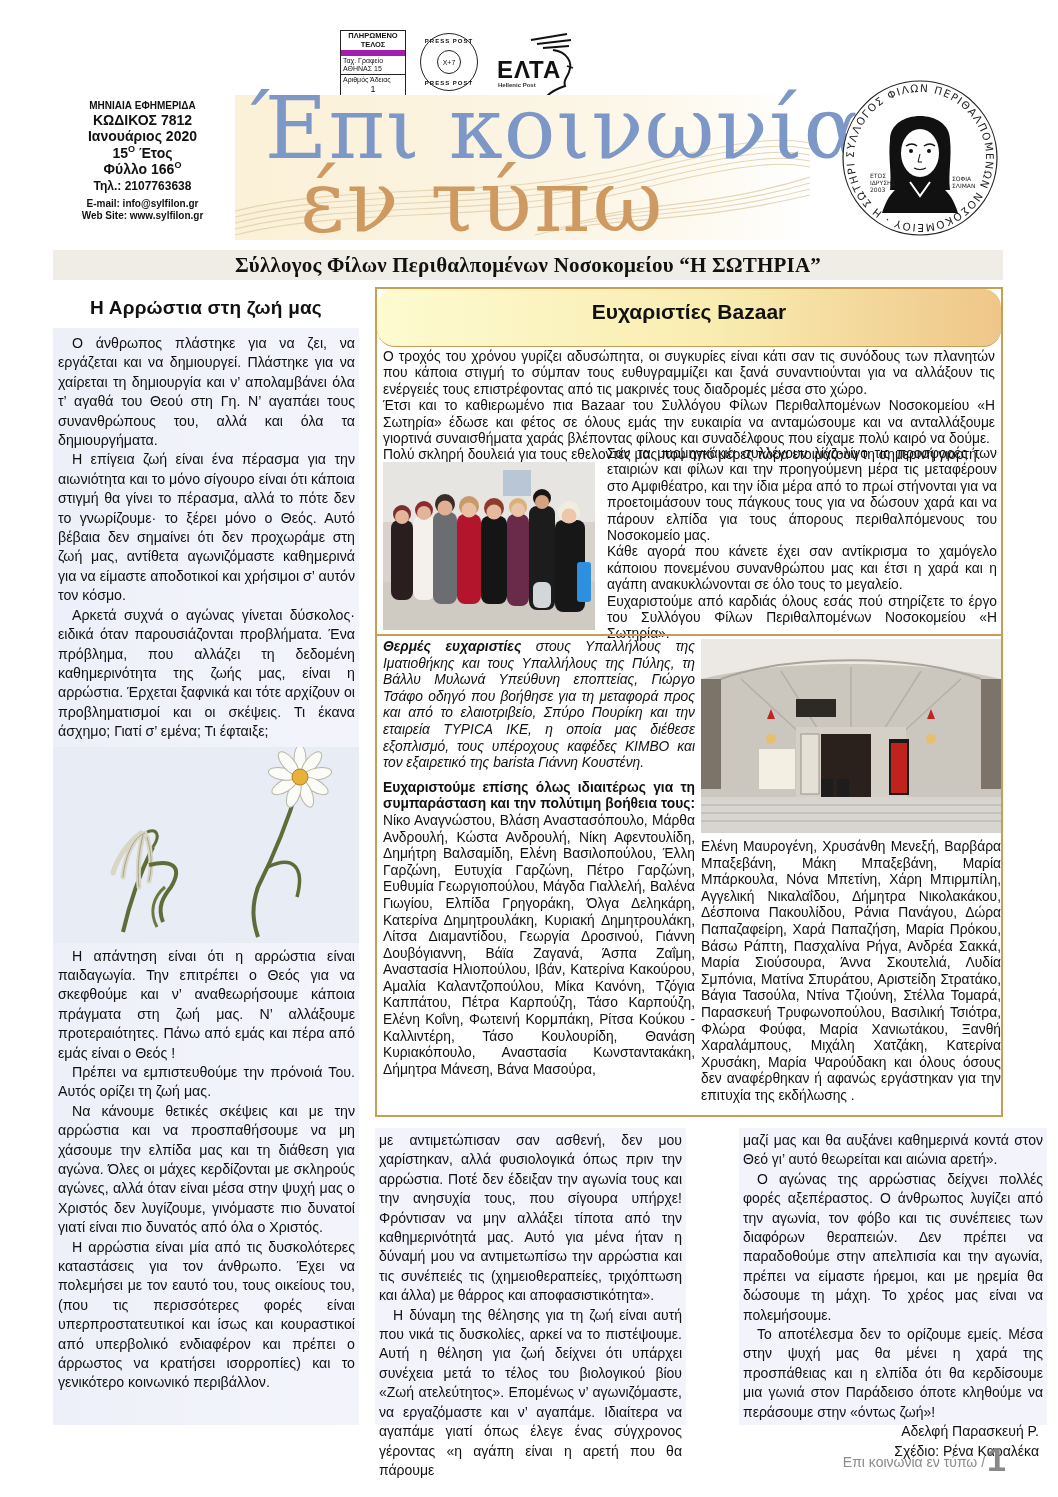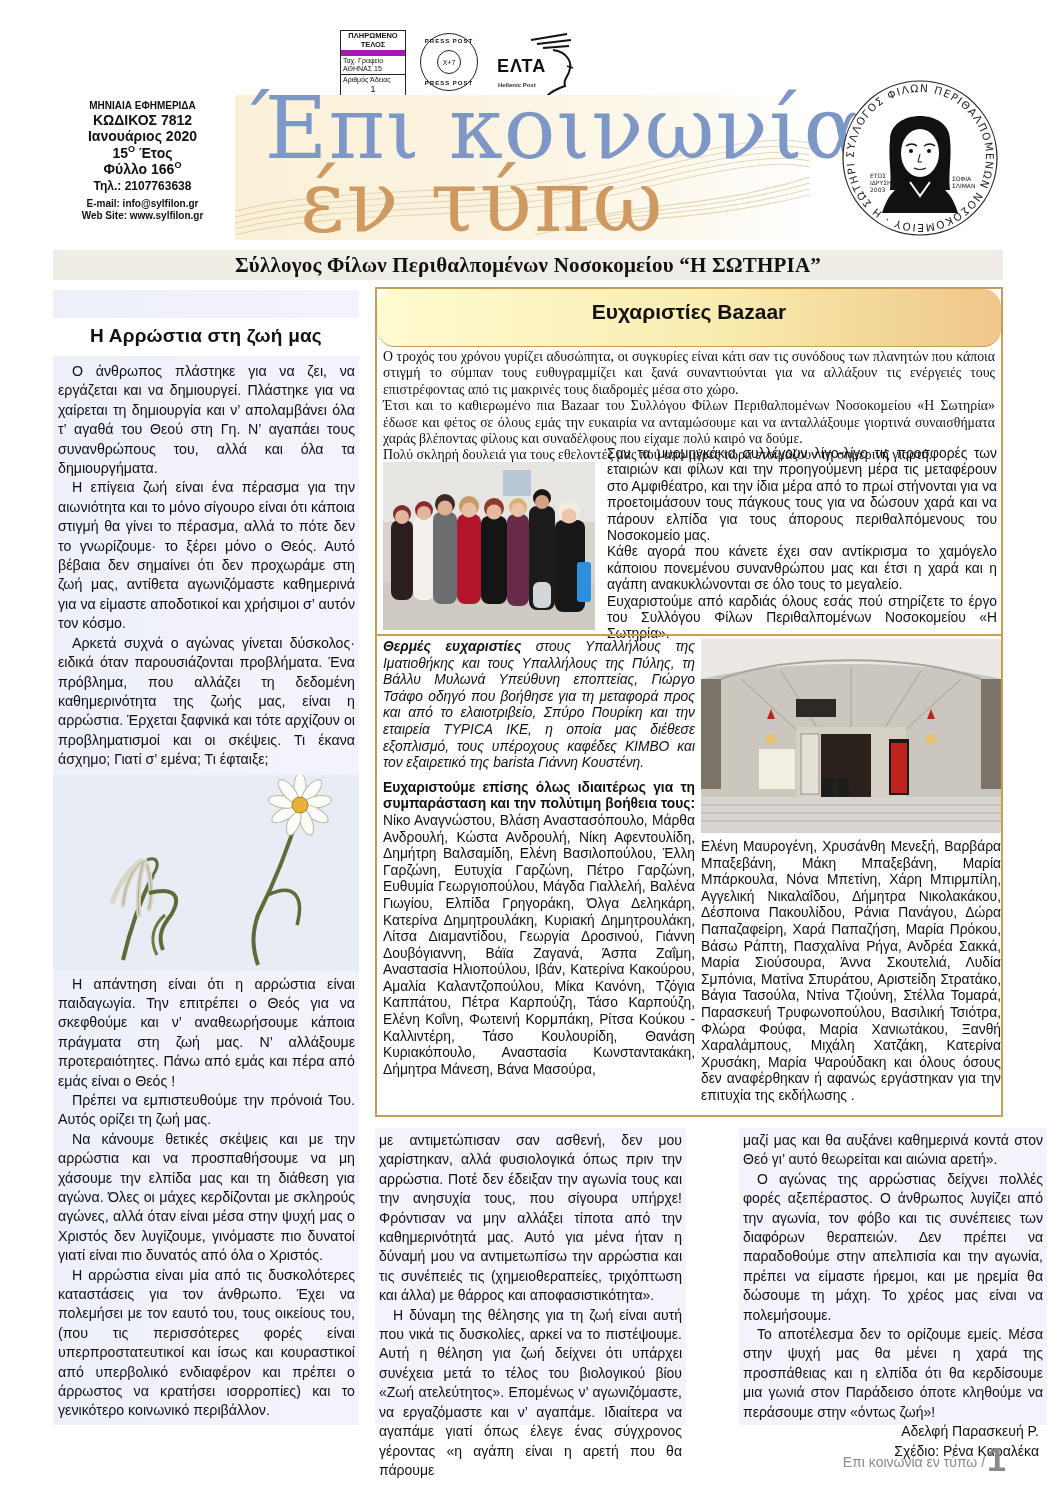--- a/index.html
+++ b/index.html
@@ -20,47 +20,47 @@
   .postage .bot { padding: 1px 2px; text-align: left; }
   .postage .num { text-align: center; font-size: 9px; display: block; }
 
   .press-stamp { position: absolute; left: 420px; top: 33px; width: 58px; height: 58px; border-radius: 50%; border: 1.5px solid #222; display: flex; align-items: center; justify-content: center; }
   .press-stamp .inner { width: 24px; height: 24px; border-radius: 50%; border: 1px solid #222; font-size: 7px; display: flex; align-items: center; justify-content: center; }
   .press-stamp .t { position: absolute; font-size: 6px; font-weight: bold; letter-spacing: 1px; }
   .press-stamp .t.a { top: 4px; }
   .press-stamp .t.b { bottom: 4px; }
 
   .elta { position: absolute; left: 495px; top: 30px; width: 80px; height: 70px; }
-  .elta .word { position: absolute; left: 2px; top: 26px; font-size: 18px; font-weight: bold; letter-spacing: 1px; color: #111; }
+  .elta .word { position: absolute; left: 2px; top: 26px; font-size: 24px; font-weight: bold; letter-spacing: 1px; color: #111; }
   .elta .sub { position: absolute; left: 3px; top: 52px; font-size: 6px; font-weight: bold; color: #333; }
   .elta svg { position: absolute; left: 28px; top: 2px; }
 
   .banner { position: absolute; left: 235px; top: 95px; width: 575px; height: 145px;
     background: linear-gradient(90deg, #fbf1d8 0%, #fbf3e0 40%, #fdf8ec 75%, #ffffff 100%); overflow: hidden; }
   .banner .waves { position: absolute; left: 0; top: 0; width: 100%; height: 100%; }
   .title-line1 { position: absolute; left: 250px; top: 85px; font-family: "DejaVu Serif", serif; font-size: 86px; color: #7d97c7; letter-spacing: 1px; line-height: 1; }
   .title-line2 { position: absolute; left: 300px; top: 158px; font-family: "DejaVu Serif", serif; font-size: 86px; color: #cf9a62; letter-spacing: 2px; line-height: 1; }
 
   .seal { position: absolute; left: 840px; top: 78px; width: 160px; height: 160px; }
 
   .society-bar { position: absolute; left: 53px; top: 250px; width: 950px; height: 30px; background: #efede6; text-align: center;
     font-family: "Liberation Serif", serif; font-weight: bold; font-size: 21px; line-height: 30px; letter-spacing: 0.2px; }
 
   
   .left-col { position: absolute; left: 53px; top: 290px; width: 306px; height: 1135px; background: linear-gradient(90deg, #eef0f9, #f3f4fb); }
-  .left-col .heading { height: 38px; background: #fff; text-align: center; font-size: 19px; font-weight: bold; line-height: 36px; letter-spacing: 0.2px; margin-top: 28px; }
+  .left-col .heading { height: 38px; background: #fff; text-align: center; font-size: 19px; font-weight: bold; line-height: 36px; letter-spacing: 0.2px; }
   .art-text { font-size: 14.2px; line-height: 19.4px; text-align: justify; padding: 0 4px 0 5px; }
   .art-text p { text-indent: 14px; }
   .flower { position: relative; height: 196px; margin: 5px 0 4px 0; background: #e9edf6; }
 
   
   .bazaar { position: absolute; left: 375px; top: 287px; width: 628px; height: 830px; border: 2px solid #c89e52; background: #fff; }
   .bazaar .heading { height: 58px; background: linear-gradient(90deg, #fdfbd0 0%, #f9ecb0 55%, #efc689 100%); border-bottom: 1px solid #c89e52;
     text-align: center; font-weight: bold; font-size: 21px; line-height: 46px; border-radius: 18px; }
-  .bazaar .intro { font-size: 13.8px; line-height: 16.4px; padding: 2px 6px 0 6px; text-align: justify; font-family: Liberation Serif, serif; }
+  .bazaar .intro { font-size: 13.8px; line-height: 16.4px; padding: 2px 6px 0 6px; text-align: justify; }
   .bazaar .intro p { margin: 0; }
   .photo-group { position: absolute; left: 6px; top: 173px; width: 212px; height: 168px; background: #c8c3bb; overflow: hidden; }
   .bazaar .side-text { position: absolute; left: 230px; top: 157px; width: 390px; font-size: 13.8px; line-height: 16.4px; text-align: justify; }
   .bazaar .divider { position: absolute; left: 0; top: 345px; width: 100%; height: 2px; background: #c89e52; }
   .thanks-col { position: absolute; left: 6px; top: 350px; width: 312px; font-size: 13.8px; line-height: 16.6px; text-align: justify; }
   .thanks-col .warm { font-style: italic; }
   .thanks-col .warm b { font-style: italic; }
   .thanks-col .names { margin-top: 8px; }
   .photo-entrance { position: absolute; left: 324px; top: 350px; width: 300px; height: 194px; background: #bfb8ad; overflow: hidden; }
   .names-right { position: absolute; left: 324px; top: 550px; width: 300px; font-size: 13.8px; line-height: 16.6px; text-align: justify; }

